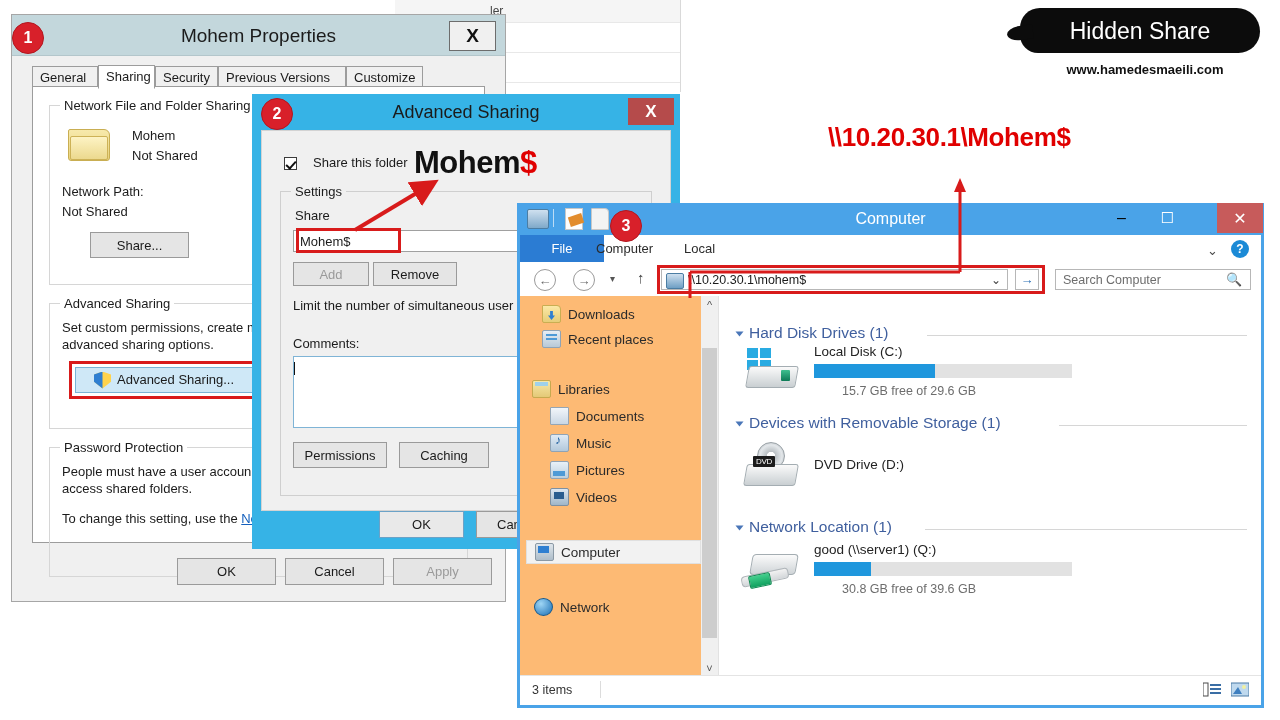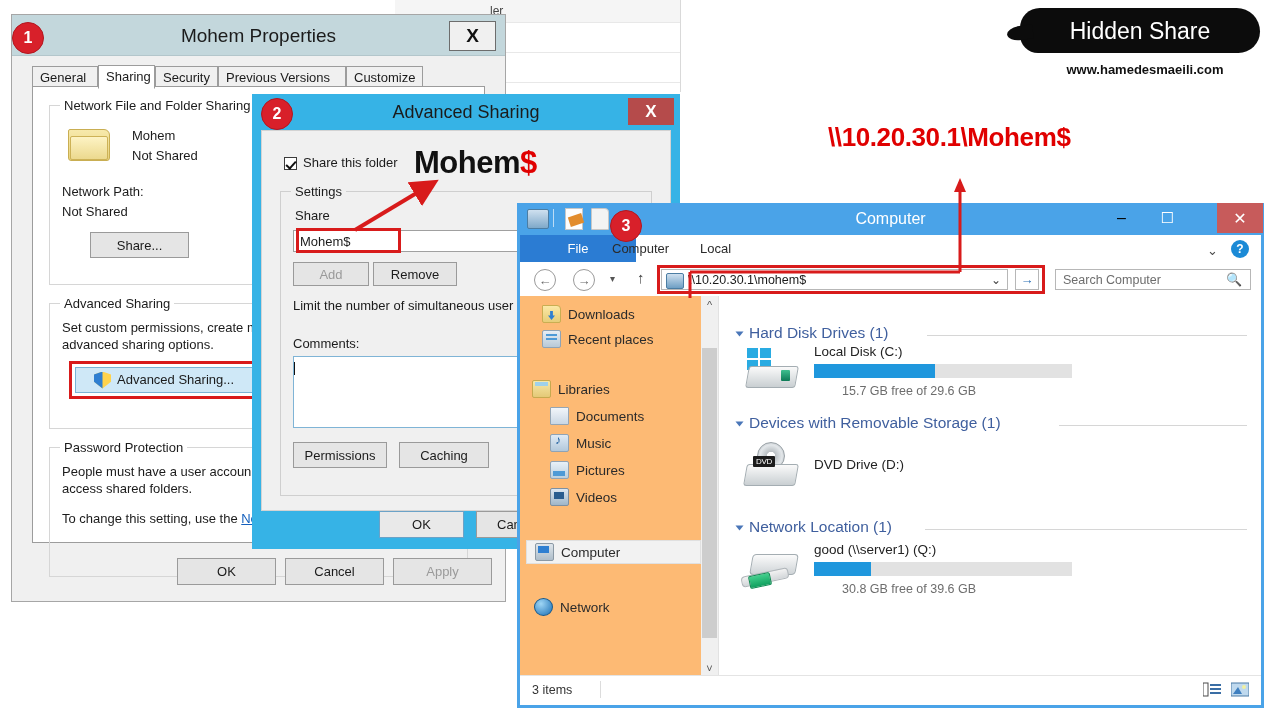--- a/index.html
+++ b/index.html
@@ -72,21 +72,21 @@
             padding:3px 6px;}
 
   
   #explorer{left:517px;top:203px;width:747px;height:505px;background:#4aa3e8;box-sizing:border-box;}
   #ex-title{position:absolute;left:0;top:0;right:0;height:32px;}
   #ex-title-text{position:absolute;left:0;right:0;top:7px;text-align:center;font-size:16px;color:#ffffff;}
   #ex-min,#ex-max{position:absolute;top:0;width:33px;height:30px;display:flex;align-items:center;justify-content:center;cursor:pointer;}
   #ex-close{position:absolute;right:1px;top:0;width:46px;height:30px;background:#c75b5b;display:flex;align-items:center;
             justify-content:center;color:#fff;font-size:16px;cursor:pointer;}
   #ex-ribbon{position:absolute;left:3px;top:32px;right:3px;height:27px;background:#ffffff;border-bottom:1px solid #dcdcdc;}
-  .ribtab{position:absolute;top:0;height:27px;display:flex;align-items:center;font-size:13px;color:#2b2b2b;padding:0 28px;cursor:pointer;}
+  .ribtab{position:absolute;top:0;height:27px;display:flex;align-items:center;font-size:13px;color:#2b2b2b;padding:0 12px;cursor:pointer;}
   .ribtab.file{background:#2b7cd3;color:#fff;}
   #ex-addrbar{position:absolute;left:3px;top:59px;right:3px;height:34px;background:#ffffff;border-bottom:1px solid #dcdcdc;}
   .navcirc{position:absolute;top:7px;width:20px;height:20px;border-radius:50%;border:1px solid #9a9a9a;color:#6b6b6b;
            font-size:13px;display:flex;align-items:center;justify-content:center;cursor:pointer;}
   #ex-path{position:absolute;background:#ffffff;border:1px solid #b7b7b7;box-sizing:border-box;}
   #ex-search{position:absolute;background:#ffffff;border:1px solid #b7b7b7;box-sizing:border-box;}
   #ex-main{position:absolute;left:3px;top:93px;right:3px;bottom:32px;background:#ffffff;}
   #ex-nav{position:absolute;left:0;top:0;width:181px;bottom:0;background:#fdba74;border-right:1px solid #e2e2e2;overflow:hidden;}
   .navitem{position:absolute;height:24px;display:flex;align-items:center;font-size:13.5px;color:#2b2b2b;cursor:pointer;}
   .navitem.sel{background:#f2f2f2;border:1px solid #e0e0e0;box-sizing:border-box;}
@@ -239,21 +239,21 @@
 
 <div class="abs" id="adv">
   <div id="adv-titlebar">
     <div id="adv-title">Advanced Sharing</div>
     <div id="adv-close">X</div>
   </div>
 
   <div id="adv-inner">
     <div class="abs" style="left:22px;top:24px;display:flex;align-items:center;">
       <span class="chk"></span>
-      <span class="ptext" style="margin-left:6px">Share this folder</span>
+      <span class="ptext" style="margin-left:16px">Share this folder</span>
     </div>
     <div class="bigmohem" style="left:152px;top:14px"><span style="color:#111">Mohem</span><span>$</span></div>
 
     <div class="gbox" style="left:18px;top:60px;right:18px;bottom:14px;border-color:#cfcfcf">
       <div class="gtitle" style="background:#f0f0f0">Settings</div>
       <div class="abs ptext" style="left:14px;top:16px">Share</div>
       <div class="txtinput" style="left:12px;top:38px;right:14px;height:22px">Mohem$</div>
       <div class="abs winbtn disabled" style="left:12px;top:70px;width:76px;height:24px">Add</div>
       <div class="abs winbtn" style="left:92px;top:70px;width:84px;height:24px">Remove</div>
       <div class="abs ptext" style="left:12px;top:106px;white-space:nowrap">Limit the number of simultaneous user</div>

